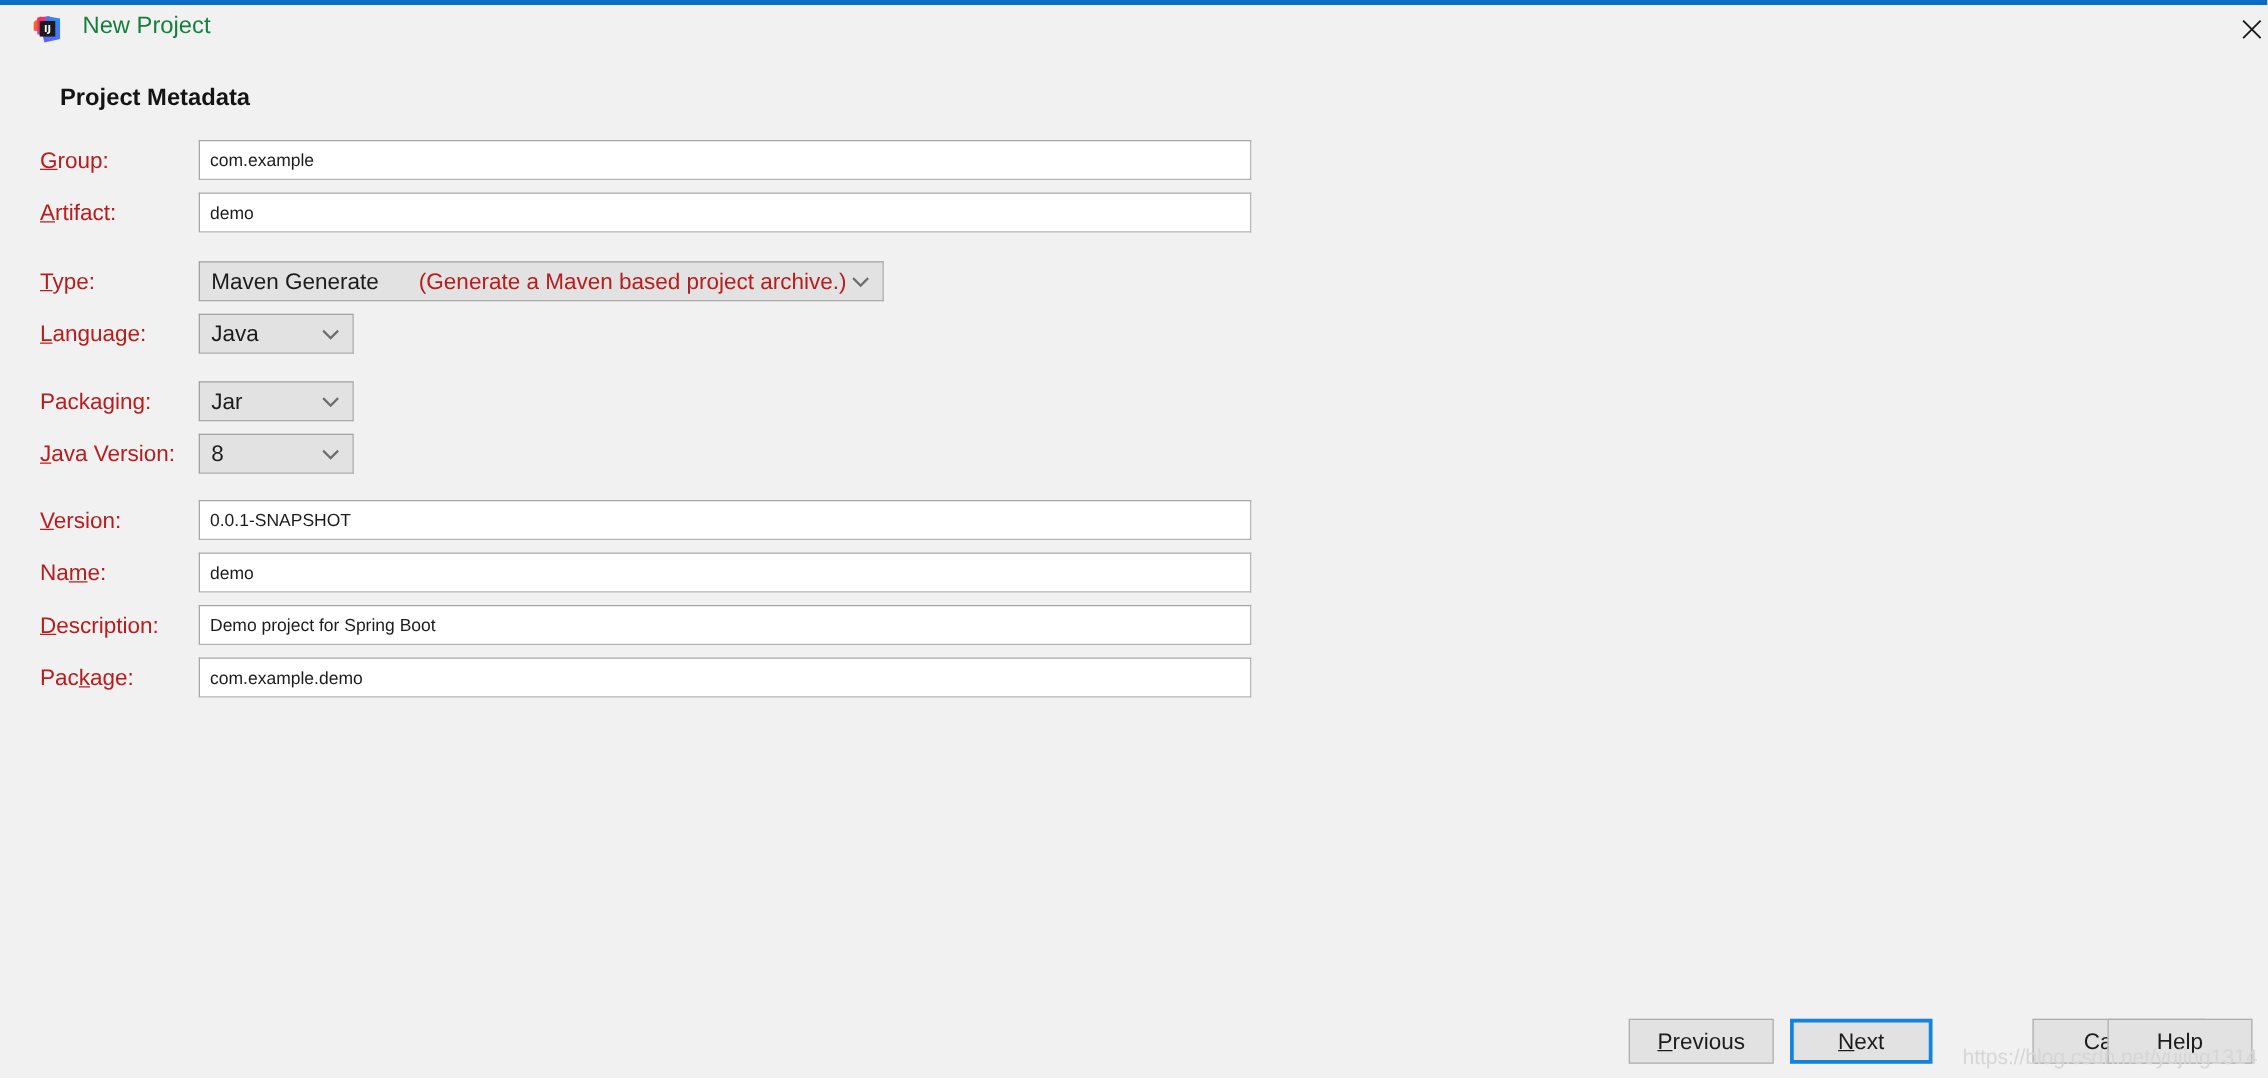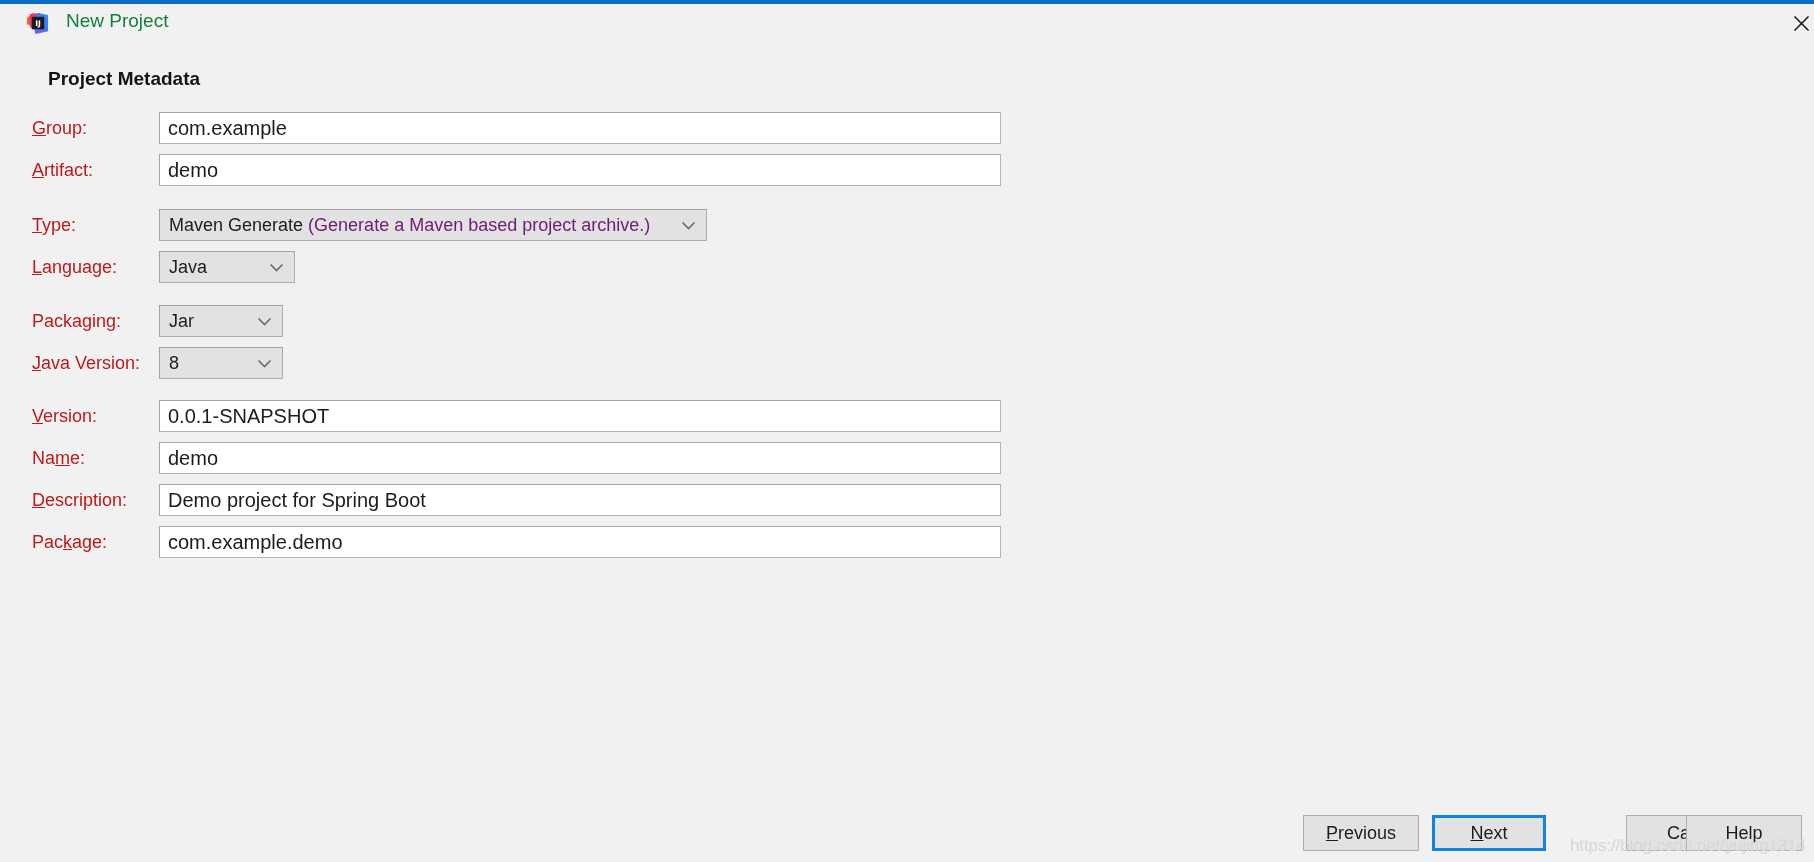--- a/index.html
+++ b/index.html
@@ -90,21 +90,21 @@
     left: 159px;
     top: 0;
     width: 842px;
     height: 32px;
     box-sizing: border-box;
     background: #ffffff;
     border: 1px solid #b4b4b4;
     border-top-color: #a6a6a6;
     border-left-color: #a6a6a6;
     font-family: "Liberation Sans", sans-serif;
-    font-size: 20px;
+    font-size: 14px;
     color: #1c1c1c;
     padding: 0 0 0 8px;
     line-height: 30px;
     outline: none;
   }
 
   .combo {
     position: absolute;
     left: 159px;
     top: 0;
@@ -120,32 +120,33 @@
     user-select: none;
   }
   .combo .combo-text {
     font-size: 18px;
     color: #1c1c1c;
     padding-left: 9px;
     white-space: nowrap;
     overflow: hidden;
   }
   .combo .combo-hint {
-    color: #701a75;
+    color: #b91c1c;
+    margin-left: 27px;
   }
   .combo .chevron {
     position: absolute;
     right: 10px;
     top: 50%;
     transform: translateY(-50%);
     display: block;
   }
 
   #row-type .combo    { width: 548px; }
-  #row-language .combo{ width: 136px; }
+  #row-language .combo{ width: 124px; }
   #row-packaging .combo{ width: 124px; }
   #row-javaversion .combo{ width: 124px; }
 
   
   .dlg-button {
     position: absolute;
     top: 815px;
     height: 36px;
     box-sizing: border-box;
     background: #e2e2e2;

